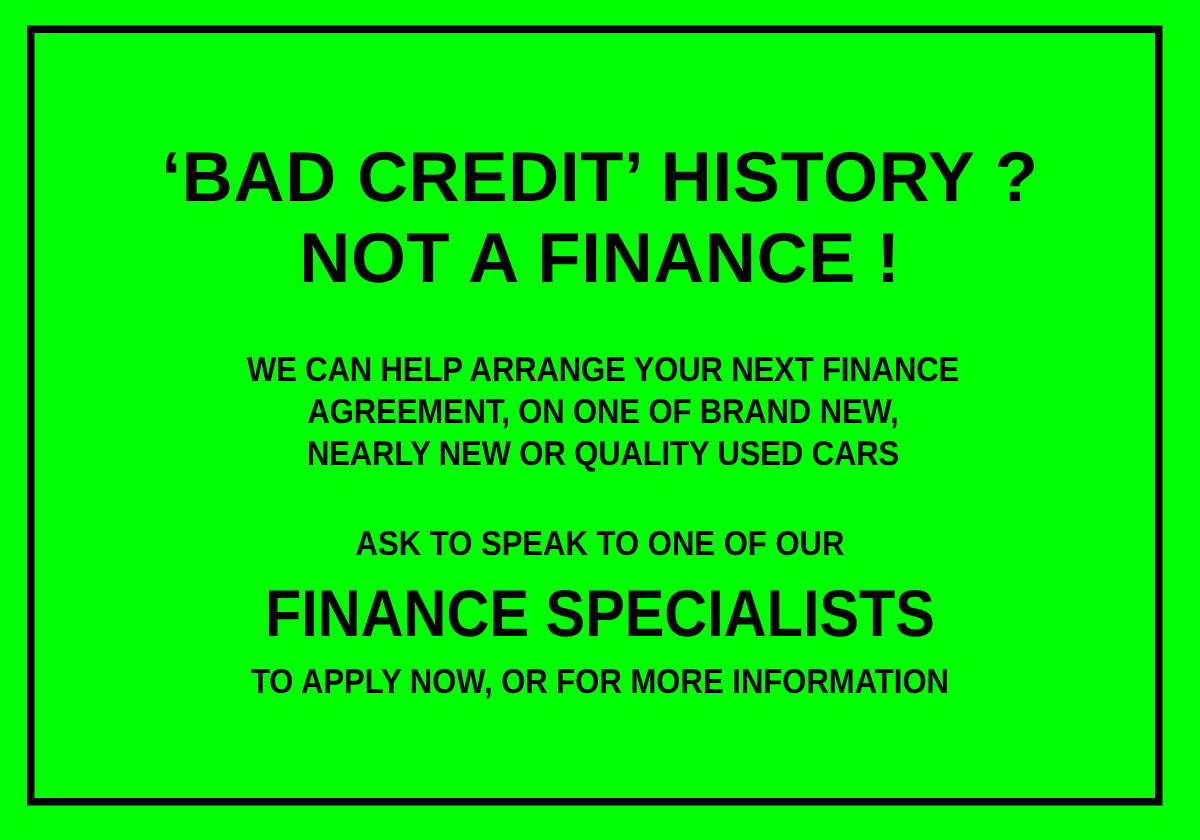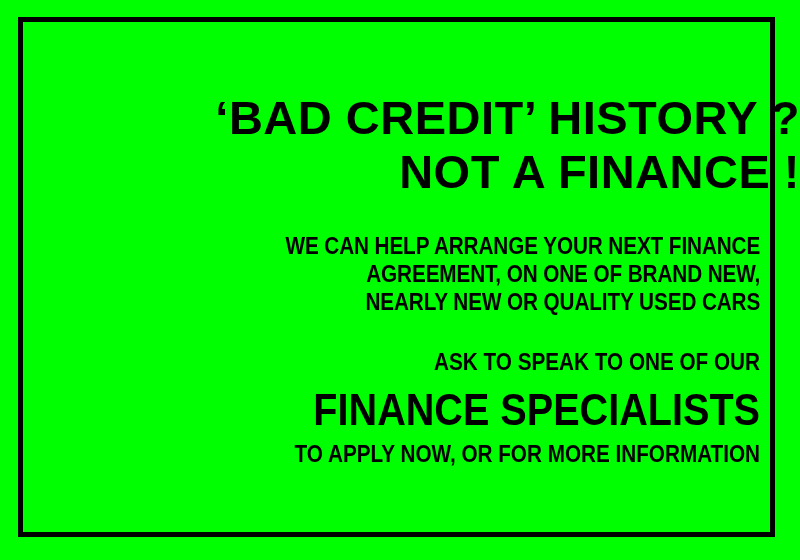--- a/index.html
+++ b/index.html
@@ -23,21 +23,21 @@
     height: 520px;
     border: 5px solid #000000;
     box-sizing: border-box;
   }
   #content {
     position: absolute;
     left: 0;
     top: 0;
     width: 800px;
     height: 560px;
-    text-align: right;
+    text-align: center;
     color: #000000;
   }
 
   .headline-block {
     position: absolute;
     left: 0;
     right: 0;
     top: 91px;
   }
   .headline-line {

